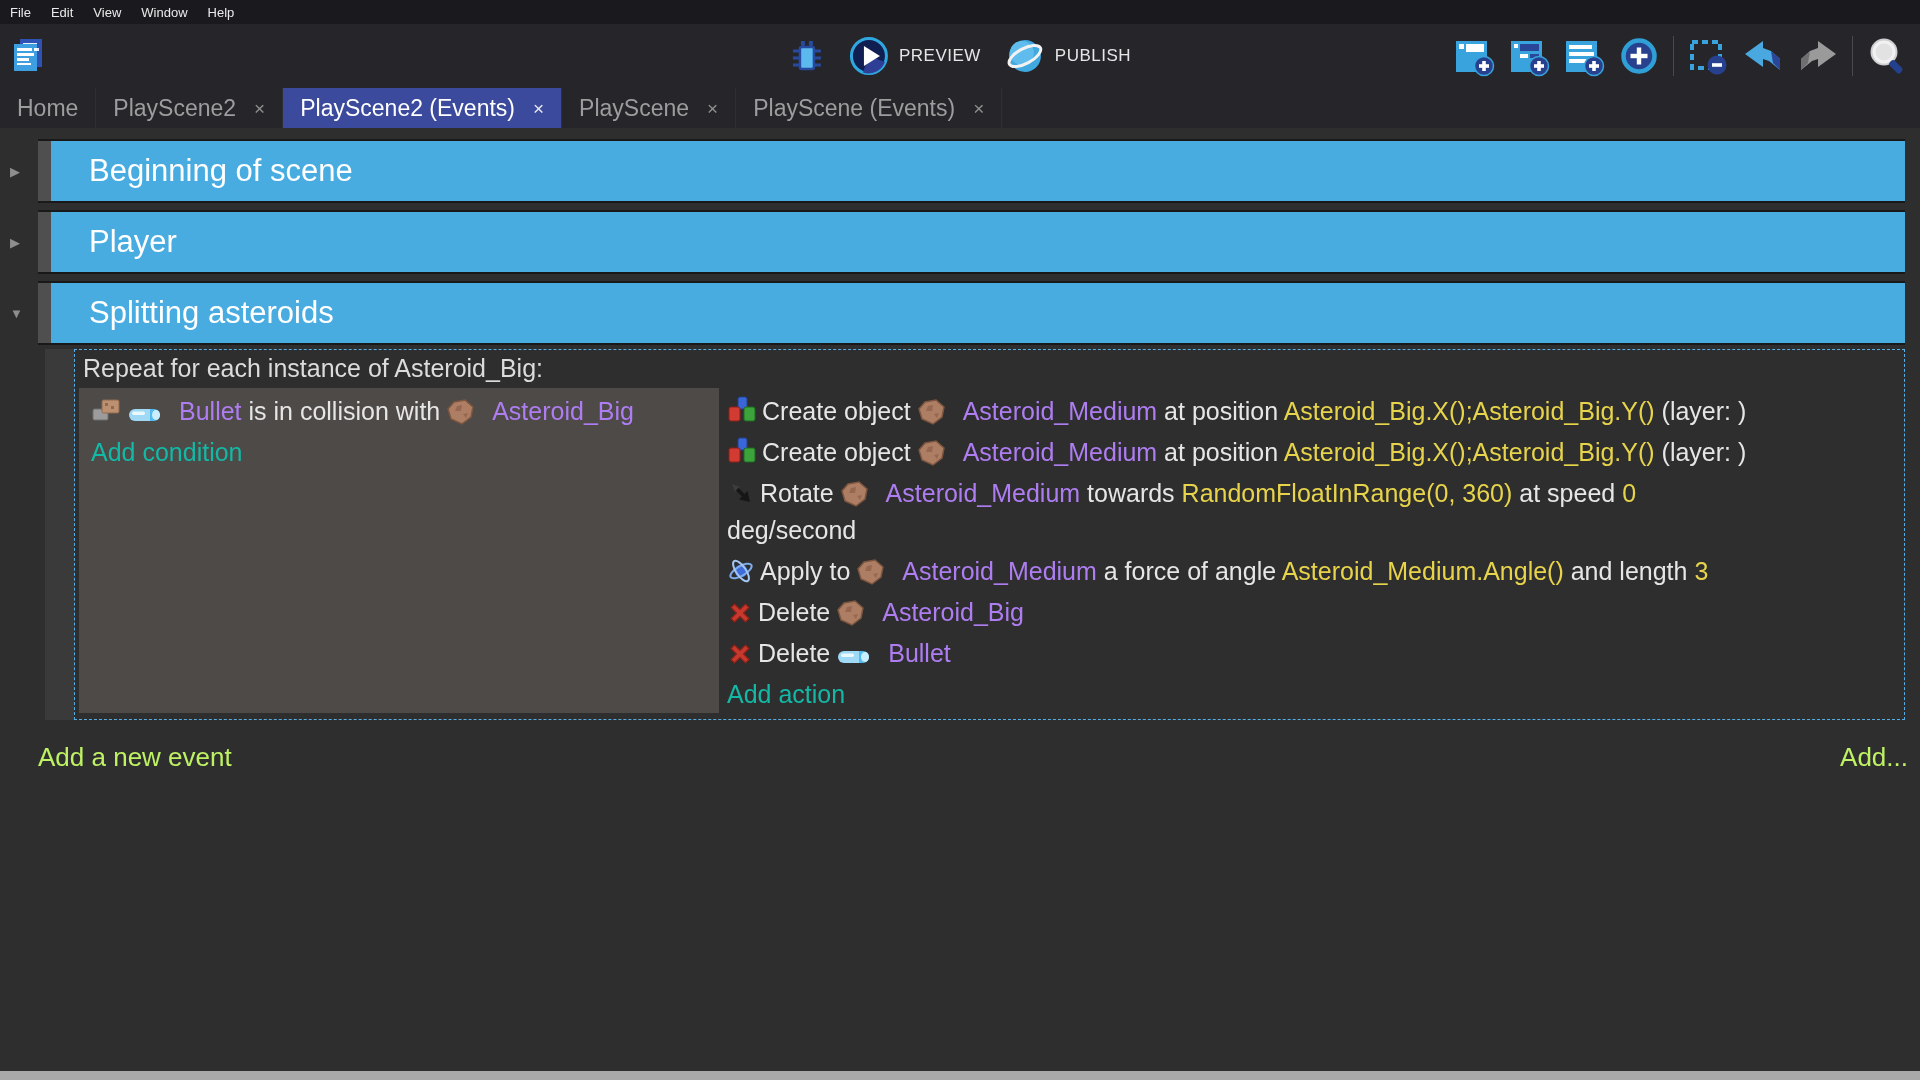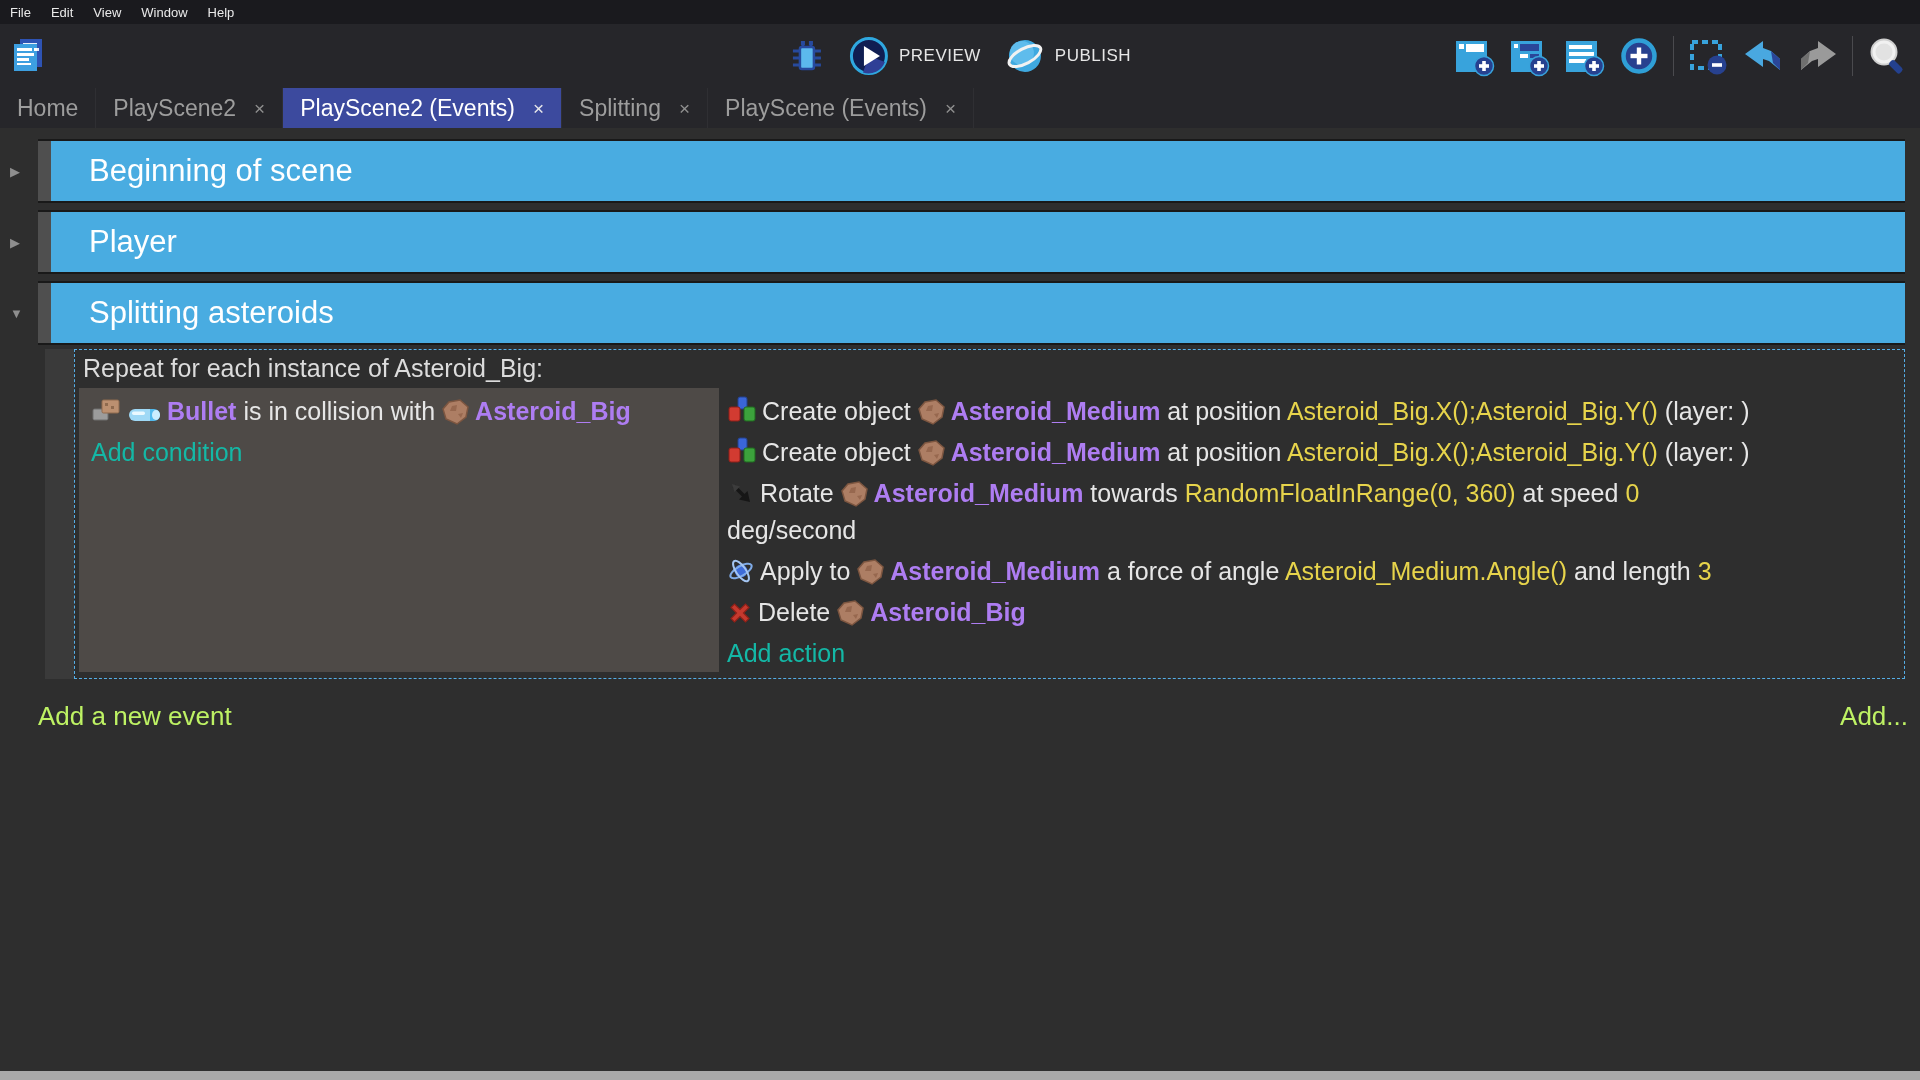--- a/index.html
+++ b/index.html
@@ -52,21 +52,21 @@
   .children::before { content:""; position:absolute; left:0; top:0; bottom:0;
     width:29px; background:#3A3A3A; }
   .event-box { margin-left:29px; border:1px dashed #55AEE6; padding:3px 4px 6px 4px;
     background:#2E2E2E; }
   .repeat-header { font-size:25px; color:#DCDCDC; padding:1px 0 5px 4px; }
   .columns { display:flex; align-items:stretch; }
   .conditions { width:640px; background:#4E4A47; padding:5px 10px 4px 12px; }
   .actions { flex:1; padding:5px 20px 0 8px; }
   .ev-line { font-size:25px; line-height:37px; color:#E6E6E6; margin-bottom:4px;
     white-space:pre-wrap; cursor:pointer; }
-  .ev-line .obj  { color:#AE7DF2; font-weight:bold; }
+  .ev-line .obj  { color:#AE7DF2; font-weight:normal;margin-left:12px; }
   .ev-line .expr { color:#E7D44B; }
   .seg-icon { display:inline-block; margin-right:5px; }
   .seg-icon svg { vertical-align:-5px; }
   .placeholder { font-size:25px; line-height:37px; color:#14b8a6; cursor:pointer; margin-top:2px; }
   .add-row { display:flex; justify-content:space-between; margin:22px 12px 0 38px;
     font-size:26px; color:#bef264; }
   .add-row span { cursor:pointer; }
   .hscrollbar { position:absolute; left:0; right:0; bottom:0; height:9px; background:#A9A9A9; cursor:pointer; }
 </style>
 </head>
@@ -215,21 +215,21 @@
     </div>
     <div class="tab">
       <span class="tab-label">PlayScene2</span>
       <span class="tab-close"></span>
     </div>
     <div class="tab active">
       <span class="tab-label">PlayScene2 (Events)</span>
       <span class="tab-close"></span>
     </div>
     <div class="tab">
-      <span class="tab-label">Splitting</span>
+      <span class="tab-label">PlayScene</span>
       <span class="tab-close"></span>
     </div>
     <div class="tab">
       <span class="tab-label">PlayScene (Events)</span>
       <span class="tab-close"></span>
     </div>
   </div>
 
   <div class="events">
     <span class="tri right" style="top:36px;"></span>
@@ -305,20 +305,28 @@
                     <polygon points="10,7 15,6 14,12 8,12" fill="#97684F"></polygon>
                     <polygon points="16,15 21,14 19,19" fill="#97684F"></polygon>
                   </svg></span><span class="obj">Asteroid_Medium</span><span class="txt"> a force of angle </span><span class="expr">Asteroid_Medium.Angle()</span><span class="txt"> and length </span><span class="expr">3</span></div>
             <div class="ev-line"><span class="seg-icon"><svg width="26" height="26" viewBox="0 0 26 26">
                     <path d="M4 7.5 L7.5 4 L13 9.5 L18.5 4 L22 7.5 L16.5 13 L22 18.5 L18.5 22 L13 16.5 L7.5 22 L4 18.5 L9.5 13 Z" fill="#C5392E" stroke="#8F2018" stroke-width="1.2"></path>
                   </svg></span><span class="txt">Delete </span><span class="seg-icon"><svg width="28" height="26" viewBox="0 0 28 26">
                     <polygon points="7,3 18,1 26,8 24,18 15,25 4,20 1,10" fill="#AD7E64" stroke="#7D5640" stroke-width="1.5"></polygon>
                     <polygon points="10,7 15,6 14,12 8,12" fill="#97684F"></polygon>
                     <polygon points="16,15 21,14 19,19" fill="#97684F"></polygon>
                   </svg></span><span class="obj">Asteroid_Big</span></div>
+            <div class="ev-line"><span class="seg-icon"><svg width="26" height="26" viewBox="0 0 26 26">
+                    <path d="M4 7.5 L7.5 4 L13 9.5 L18.5 4 L22 7.5 L16.5 13 L22 18.5 L18.5 22 L13 16.5 L7.5 22 L4 18.5 L9.5 13 Z" fill="#C5392E" stroke="#8F2018" stroke-width="1.2"></path>
+                  </svg></span><span class="txt">Delete </span><span class="seg-icon"><svg width="34" height="20" viewBox="0 0 34 20">
+                    <rect x="1" y="4" width="27" height="12" rx="6" fill="#9FD9F6"></rect>
+                    <path d="M22 4 h4 a6 6 0 0 1 0 12 h-4 z" fill="#54BBEE"></path>
+                    <ellipse cx="28" cy="10" rx="4" ry="5" fill="#CBEEFF"></ellipse>
+                    <rect x="4" y="6.5" width="13" height="3.5" rx="1.7" fill="#EAF9FF"></rect>
+                  </svg></span><span class="obj">Bullet</span></div>
             <div class="placeholder">Add action</div>
           </div>
         </div>
       </div>
     </div>
 
     <div class="add-row">
       <span>Add a new event</span>
       <span>Add...</span>
     </div>

